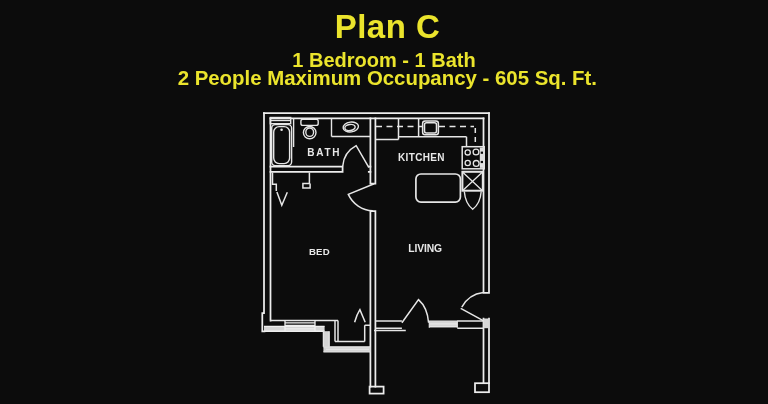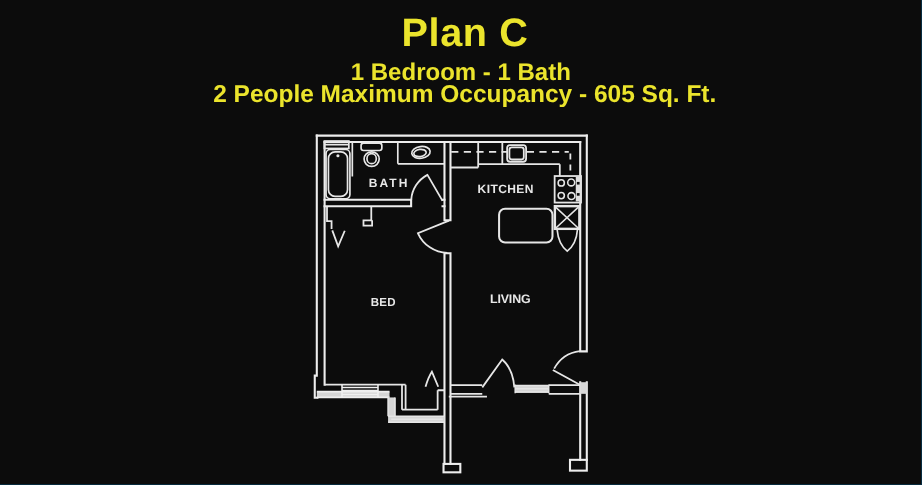--- a/index.html
+++ b/index.html
@@ -1,16 +1,16 @@
 <!DOCTYPE html>
 <html><head>
 <meta charset="utf-8">
 <style>
   html,body{margin:0;padding:0;background:#0c0c0c;width:768px;height:404px;overflow:hidden;}
-  .wrap{position:relative;width:768px;height:404px;background:#0369a1;font-family:"Liberation Sans",sans-serif;}
+  .wrap{position:relative;width:768px;height:404px;background:#c2410c;font-family:"Liberation Sans",sans-serif;}
   svg{position:absolute;left:0;top:0;filter:blur(0.38px);}
   text{font-family:"Liberation Sans",sans-serif;font-weight:bold;}
 </style>
 </head>
 <body>
 <div class="wrap">
 <svg width="768" height="404" viewBox="0 0 768 404">
 
   <rect x="0" y="0" width="768" height="404" fill="#0c0c0c"></rect>
 

